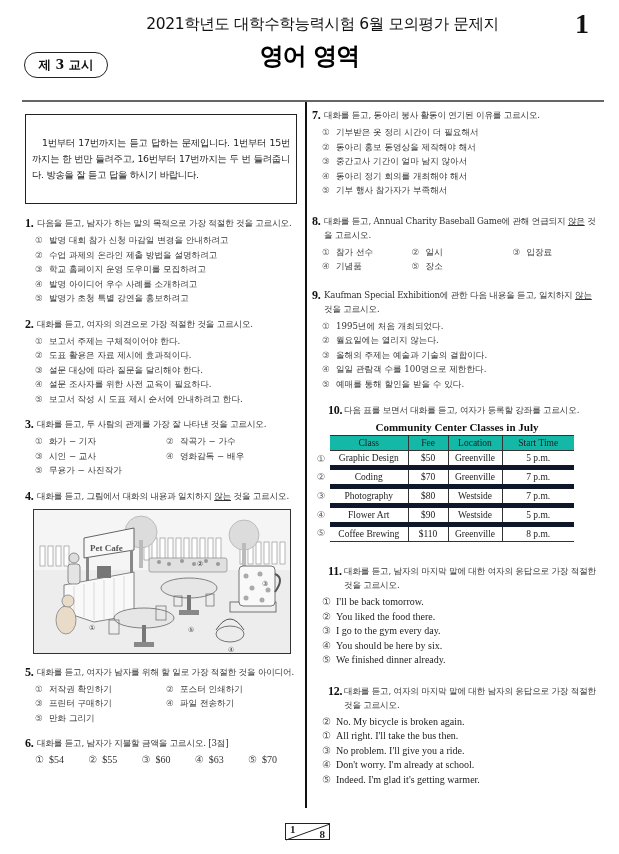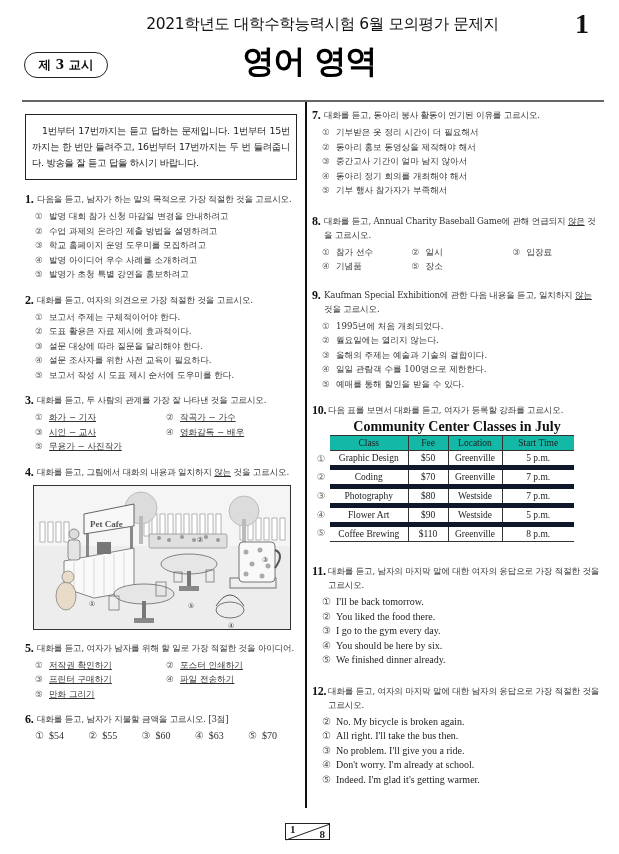--- a/index.html
+++ b/index.html
@@ -7,52 +7,52 @@
   body { position: relative; font-family: "DejaVu Serif", serif; color: #222; }
 
   .hdr-top { position: absolute; top: 14px; left: 13px; width: 619px; text-align: center;
     font-family: "DejaVu Sans", sans-serif; font-size: 15.5px; letter-spacing: -0.4px; color: #111; }
   .page-num { position: absolute; top: 8px; right: 30px; font-family: "Liberation Serif", serif;
     font-size: 28px; font-weight: bold; color: #111; }
   .period-badge { position: absolute; top: 52px; left: 24px; width: 84px; height: 26px;
     border: 1.2px solid #222; border-radius: 13px; font-family: "DejaVu Serif", serif;
     font-size: 12.5px; font-weight: bold; text-align: center; line-height: 24px; color: #111; }
   .subject-title { position: absolute; top: 40px; left: 0; width: 619px; text-align: center;
-    font-family: "DejaVu Sans", sans-serif; font-weight: bold; font-size: 32px; letter-spacing: -1px; color: #000; }
+    font-family: "DejaVu Sans", sans-serif; font-weight: bold; font-size: 24px; letter-spacing: -1px; color: #000; }
 
   .top-rule { position: absolute; top: 100px; left: 22px; width: 582px; height: 2px; background: #666; }
   .col-divider { position: absolute; top: 102px; left: 305px; width: 2px; height: 706px; background: #111; }
 
   .col { position: absolute; top: 108px; font-size: 8.6px; line-height: 14px; color: #333; }
   .col-left { left: 25px; width: 272px; }
   .col-right { left: 312px; width: 290px; }
 
-  .notice { border: 1.3px solid #222; padding: 8px 6px; margin-top: 6px; margin-bottom: 12px;
+  .notice { border: 1.3px solid #222; padding: 20px 6px; margin-top: 6px; margin-bottom: 12px;
     font-family: "DejaVu Sans", sans-serif; font-size: 9.4px; line-height: 16px; color: #222;
     text-align: justify; text-indent: 10px; letter-spacing: -0.3px; }
 
   .q { margin-bottom: 11px; }
   .q-stem { position: relative; padding-left: 12px; margin-bottom: 3px; letter-spacing: -0.2px; }
   .q-num { position: absolute; left: 0; top: 0; font-family: "Liberation Serif", serif;
     font-weight: bold; font-size: 12px; color: #111; }
-  .q-stem.wide { padding-left: 16px; }
+  .q-stem.wide { padding-left: 16px; margin-left: 16px; }
   .u { text-decoration: underline; }
   .opts { padding-left: 10px; }
   .opt { display: block; line-height: 14.5px; }
   .opt-en { font-family: "Liberation Serif", serif; font-size: 10px; color: #222; }
   .mark { display: inline-block; width: 14px; color: #555; }
-  .grid2 { display: grid; grid-template-columns: 50% 50%; text-decoration: underline; }
+  .grid2 { display: grid; grid-template-columns: 50% 50%; }
   .grid3 { display: grid; grid-template-columns: 32% 36% 32%; }
   .row5 { display: flex; justify-content: space-between; padding-right: 20px; font-family: "Liberation Serif", serif; font-size: 10px; }
 
   .figure { margin: 6px 0 10px 8px; width: 258px; height: 145px; border: 1.3px solid #333;
     background: #f3f3f3; position: relative; overflow: hidden; }
 
   .tbl-title { text-align: center; font-family: "Liberation Serif", serif; font-weight: bold;
-    font-size: 14px; margin: 3px 0 1px 0; color: #111; }
+    font-size: 11px; margin: 3px 0 1px 0; color: #111; }
   table.classes { border-collapse: collapse; margin-left: 0px; font-family: "Liberation Serif", serif;
     font-size: 9.5px; color: #222; }
   table.classes td, table.classes th { text-align: center; height: 14.8px; padding: 0 3px; }
   table.classes th { background: #14b8a6; font-weight: normal; border-top: 1.4px solid #333; border-bottom: 1.2px solid #333; }
   table.classes td { border-bottom: 5px solid #0f172a; }
   table.classes .vr { border-left: 1px solid #333; }
   table.classes .mk { color: #666; border: none; width: 18px; }
   table.classes th.mk { background: #fff; border: none; }
   table.classes tr:last-child td { border-bottom: 1.4px solid #333; }
   table.classes tr:last-child td.mk { border: none; }
@@ -93,21 +93,21 @@
   <div class="q">
     <div class="q-stem">
       <span class="q-num">2.</span>
       <span>대화를 듣고, 여자의 의견으로 가장 적절한 것을 고르시오.</span>
     </div>
     <div class="opts">
       <span class="opt"><span class="mark">①</span><span>보고서 주제는 구체적이어야 한다.</span></span>
       <span class="opt"><span class="mark">②</span><span>도표 활용은 자료 제시에 효과적이다.</span></span>
       <span class="opt"><span class="mark">③</span><span>설문 대상에 따라 질문을 달리해야 한다.</span></span>
       <span class="opt"><span class="mark">④</span><span>설문 조사자를 위한 사전 교육이 필요하다.</span></span>
-      <span class="opt"><span class="mark">⑤</span><span>보고서 작성 시 도표 제시 순서에 도우미를 한다.</span></span>
+      <span class="opt"><span class="mark">⑤</span><span>보고서 작성 시 도표 제시 순서에 안내하려고 한다.</span></span>
     </div>
   </div>
 
   <div class="q">
     <div class="q-stem">
       <span class="q-num">3.</span>
       <span>대화를 듣고, 두 사람의 관계를 가장 잘 나타낸 것을 고르시오.</span>
     </div>
     <div class="opts grid2">
       <span class="opt"><span class="mark">①</span><span>화가 − 기자</span></span>

